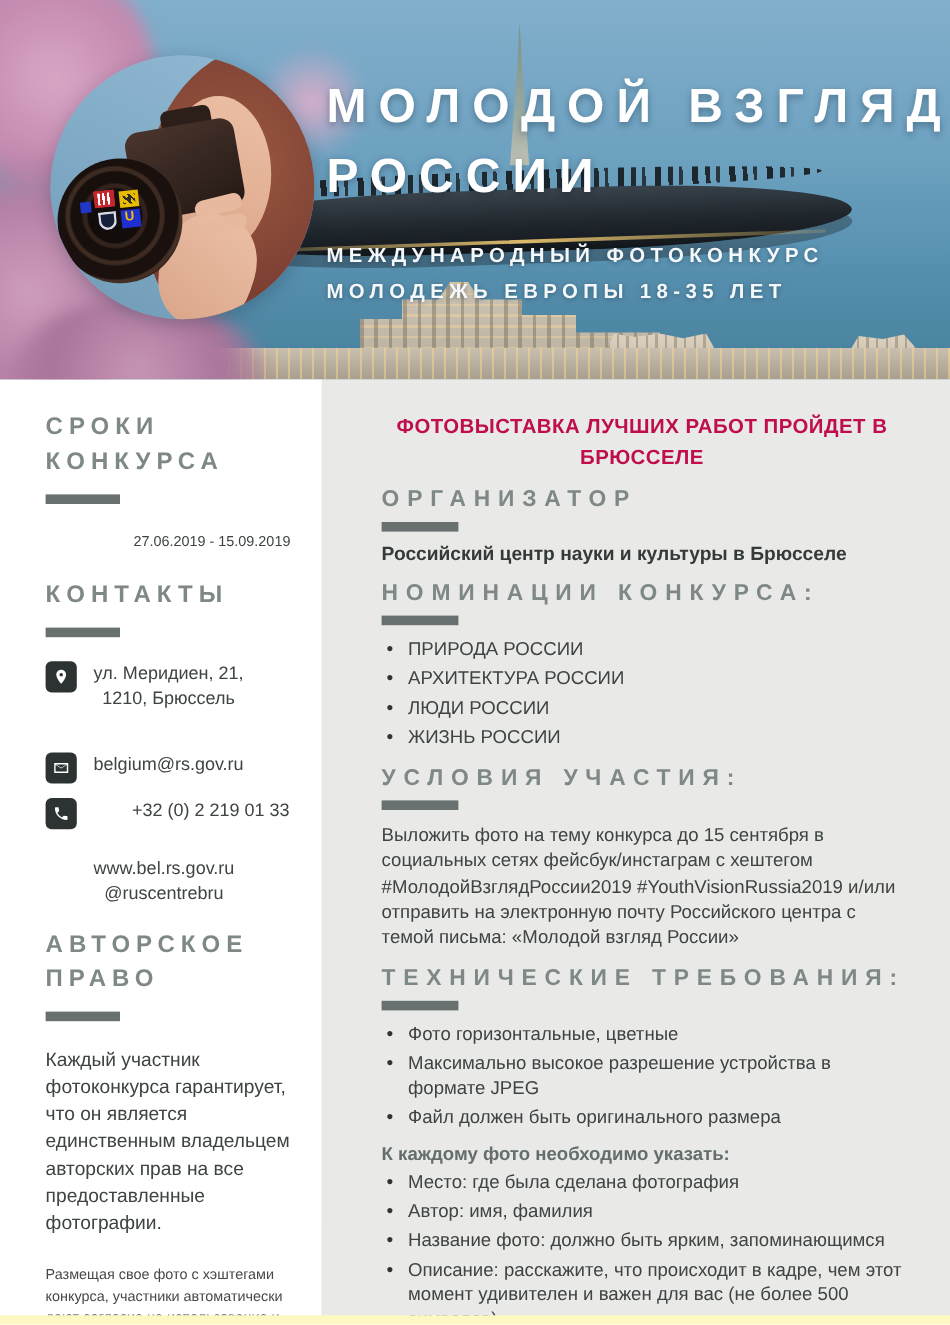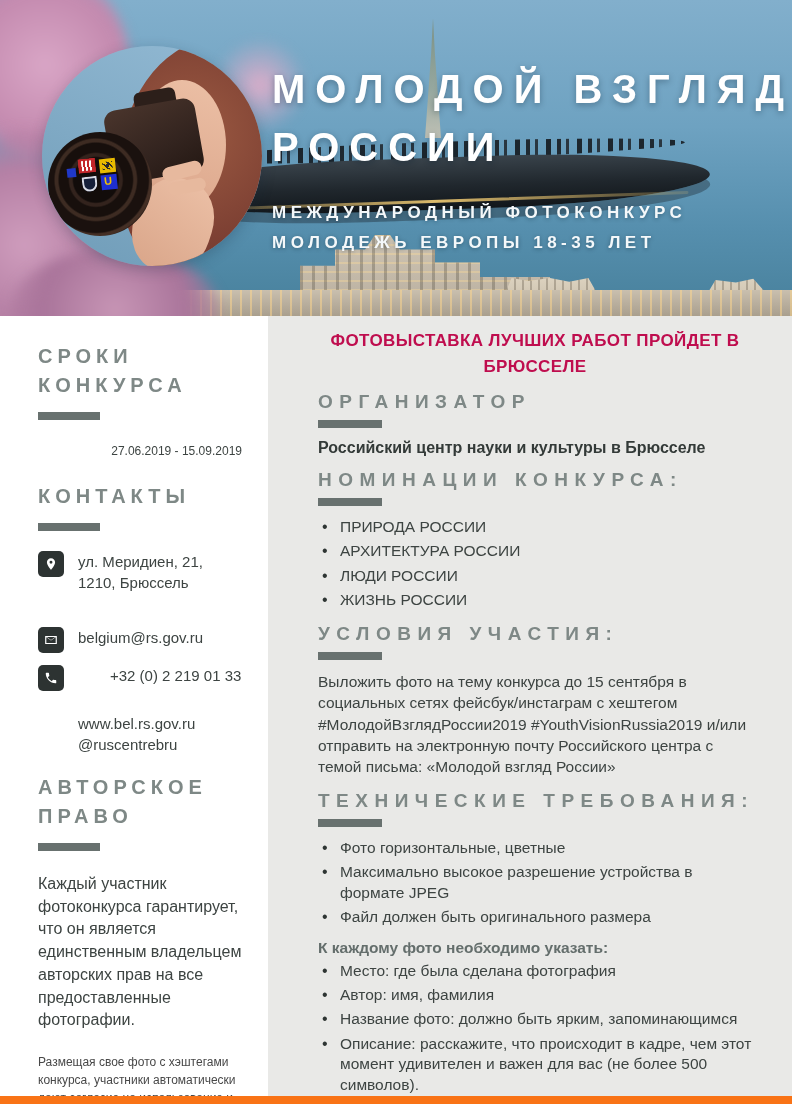--- a/index.html
+++ b/index.html
@@ -6,21 +6,21 @@
     --crimson:#bf0d4e;
     --head-gray:#7e8886;
     --bar:#68716f;
     --body:#3d4442;
     --panel:#e9e9e7;
     --icon-bg:#2d3332;
   }
   *{box-sizing:border-box;margin:0;padding:0;}
   html,body{width:792px;height:1104px;overflow:hidden;background:#fff;
     font-family:"Liberation Sans","DejaVu Sans",sans-serif;color:var(--body);}
-  .page{width:792px;height:1104px;position:relative;background:#f97316;}
+  .page{width:792px;height:1104px;position:relative;background:#fef9c3;}
 
   
   .banner{position:relative;width:792px;height:316px;overflow:hidden;
     background:linear-gradient(180deg,#82afcc 0%,#6ea2c1 40%,#568fae 72%,#47809b 100%);}
   .bridge{position:absolute;left:150px;top:158px;width:560px;height:52px;
     background:linear-gradient(180deg,#39434b 0%,#20272d 55%,#12171b 100%);
     border-radius:50% / 65%;transform:rotate(-2deg);box-shadow:0 10px 0 rgba(23,30,35,.35);}
   .bridge::after{content:"";position:absolute;left:6%;right:4%;bottom:7px;height:3px;
     background:linear-gradient(90deg,rgba(255,214,120,.1),rgba(255,214,120,.85),rgba(255,214,120,.15));
     border-radius:3px;}
@@ -94,27 +94,27 @@
   .poster-title{color:#fff;font-weight:700;font-size:40px;line-height:1.45;
     letter-spacing:10px;text-shadow:0 2px 6px rgba(10,30,45,.35);}
   .poster-title .t-line{display:block;white-space:nowrap;}
   .poster-subtitle{margin-top:22px;color:#f4f8fa;font-weight:700;font-size:17px;
     letter-spacing:4.5px;line-height:1.75;text-shadow:0 1px 4px rgba(10,30,45,.4);}
   .poster-subtitle span{display:block;white-space:nowrap;}
 
   
   .content-row{display:flex;width:792px;height:707px;background:#fff;}
   .sidebar{width:268px;height:780px;background:#fff;padding:26px 26px 0 38px;overflow:hidden;}
-  .main-panel{width:524px;height:780px;background:var(--panel);padding:12px 40px 0 50px;overflow:hidden;}
+  .main-panel{width:524px;height:780px;background:var(--panel);padding:27px 40px 0 50px;overflow:hidden;}
 
   .side-h{color:var(--head-gray);font-size:20px;font-weight:700;letter-spacing:5px;line-height:1.45;}
   .h-bar{width:62px;height:8px;background:var(--bar);margin-top:12px;}
   .dates{margin-top:24px;font-size:12px;color:var(--body);text-align:right;}
   .side-section{margin-top:24px;}
-  .contact-item{display:flex;margin-top:20px;align-items:flex-start;}
+  .contact-item{display:flex;margin-top:20px;align-items:flex-start;text-align:center;}
   .cicon{flex:0 0 26px;width:26px;height:26px;border-radius:5px;background:var(--icon-bg);
     display:flex;align-items:center;justify-content:center;margin-right:14px;}
   .cicon svg{width:14px;height:14px;fill:#fff;}
   .cicon.spacer{background:transparent;}
   .ctext{font-size:15px;line-height:1.4;color:var(--body);}
   .ctext span{display:block;}
   .copy-text{margin-top:22px;font-size:16px;line-height:1.42;color:var(--body);}
   .fine-print{margin-top:22px;font-size:12px;line-height:1.48;color:#484848;}
 
   .announce{color:var(--crimson);font-size:17px;font-weight:700;text-align:center;

